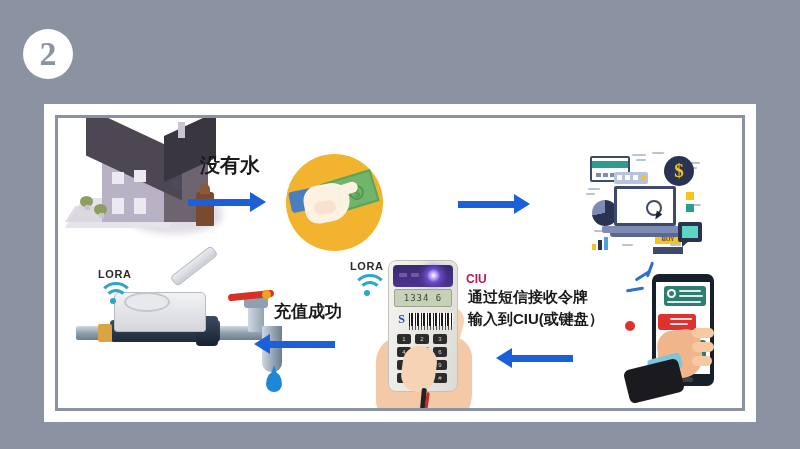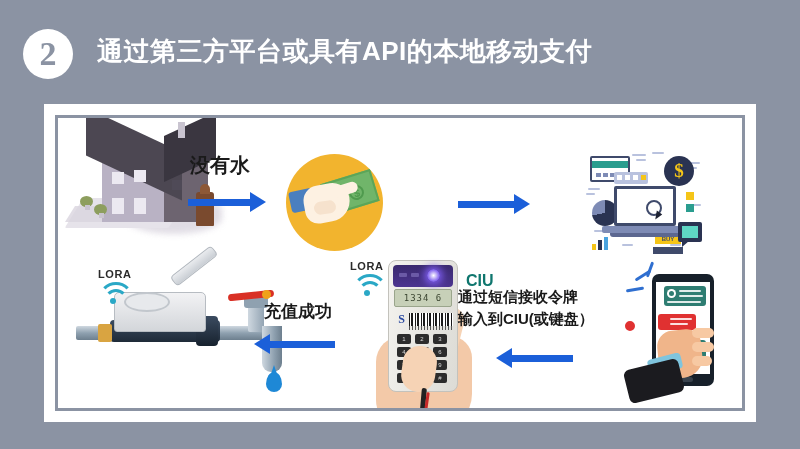--- a/index.html
+++ b/index.html
@@ -28,21 +28,21 @@
     background:#ffffff;
     box-sizing:border-box;padding:11px;
   }
   #inner-frame{
     width:100%;height:100%;box-sizing:border-box;
     border:3px solid #8b93a3;background:#ffffff;position:relative;
   }
   #canvas{position:absolute;left:0;top:0;right:0;bottom:0;overflow:hidden;}
 
   
-  .lbl{position:absolute;font-weight:bold;color:#1a1a1a;white-space:nowrap;line-height:1.18;}
+  .lbl{position:absolute;font-weight:bold;color:#1a1a1a;white-space:nowrap;line-height:1.18;margin-left:10px;}
   .arrow{position:absolute;}
   .ill{position:absolute;}
 
   
   .house-ground{position:absolute;left:6px;top:76px;width:104px;height:30px;
      background:#e6e3ea;transform:skewX(-32deg);border-radius:2px;}
   .house-ground2{position:absolute;left:2px;top:84px;width:110px;height:16px;
      background:#d9d5df;transform:skewX(-32deg);opacity:.8;}
   .house-shadow{position:absolute;left:58px;top:72px;width:96px;height:40px;
      background:#ddd9e2;border-radius:50%/40%;filter:blur(3px);opacity:.9;}
@@ -187,21 +187,21 @@
      line-height:13px;text-align:center;}
   .keypad{position:absolute;left:8px;top:73px;width:52px;height:52px;}
   .key{position:absolute;width:14px;height:10px;background:#2c2c2c;border-radius:2px;
      color:#dcdcdc;font-size:6px;text-align:center;line-height:10px;}
   .finger{position:absolute;left:44px;top:88px;width:34px;height:46px;
      background:#f6d3b5;border-radius:17px 17px 18px 18px;transform:rotate(8deg);}
   .cable{position:absolute;left:62px;top:130px;width:5px;height:44px;
      background:#222;border-radius:2px;transform:rotate(5deg);}
   .cable-red{position:absolute;left:66px;top:134px;width:3px;height:40px;
      background:#c62828;border-radius:2px;transform:rotate(8deg);}
-  .ciu-tag{position:absolute;font-size:16px;font-weight:bold;color:#0f766e;}
+  .ciu-tag{position:absolute;font-size:12px;font-weight:bold;color:#be185d;}
 
   
   #phone-group{position:absolute;left:560px;top:150px;width:128px;height:130px;}
   .ph-body{position:absolute;left:34px;top:6px;width:62px;height:112px;
      background:#17202a;border-radius:7px;}
   .ph-screen{position:absolute;left:4px;top:8px;width:54px;height:92px;background:#ffffff;}
   .ph-home{position:absolute;left:21px;top:103px;width:20px;height:5px;
      background:#39424c;border-radius:3px;}
   .bub{position:absolute;border-radius:3px;}
   .bub-teal{background:#2e7d72;}
@@ -226,21 +226,20 @@
   .ar-head-r{position:absolute;width:0;height:0;border-left:16px solid #1b5fd9;
      border-top:10px solid transparent;border-bottom:10px solid transparent;}
   .ar-head-l{position:absolute;width:0;height:0;border-right:16px solid #1b5fd9;
      border-top:10px solid transparent;border-bottom:10px solid transparent;}
 </style>
 </head>
 <body>
 
 <div id="header">
   <div id="step-badge">2</div>
-  <div id="header-title">通过第三方平台或具有API的本地移动支付</div>
 </div>
 
 <div id="outer-frame">
  <div id="inner-frame">
   <div id="canvas">
 
     <div class="ill" style="left:10px;top:4px;width:160px;height:118px;">
       <div class="house-shadow"></div>
       <div class="house-ground"></div>
       <div class="house-ground2"></div>

